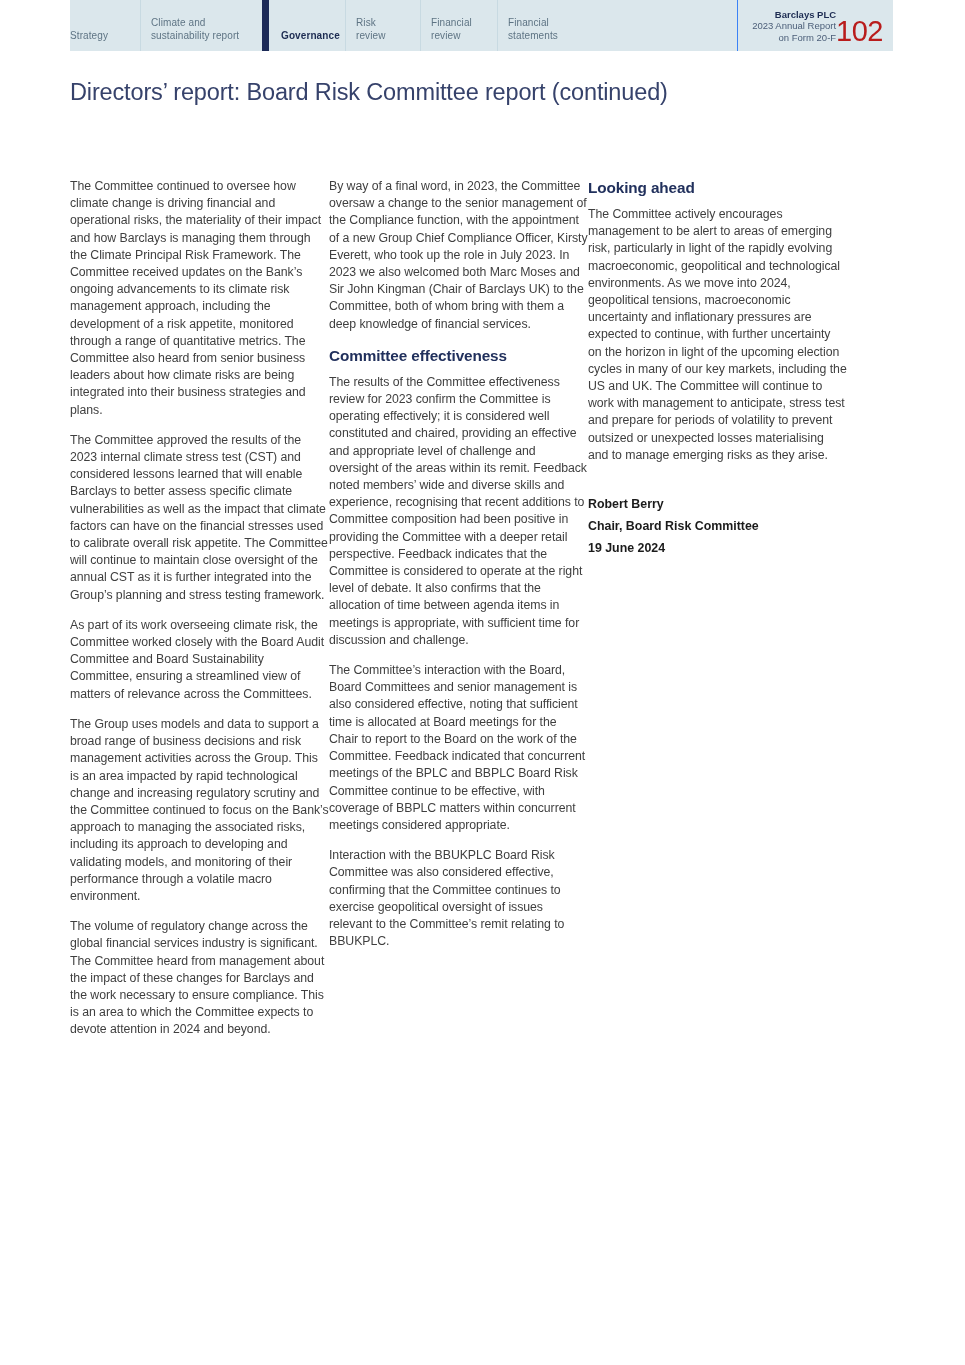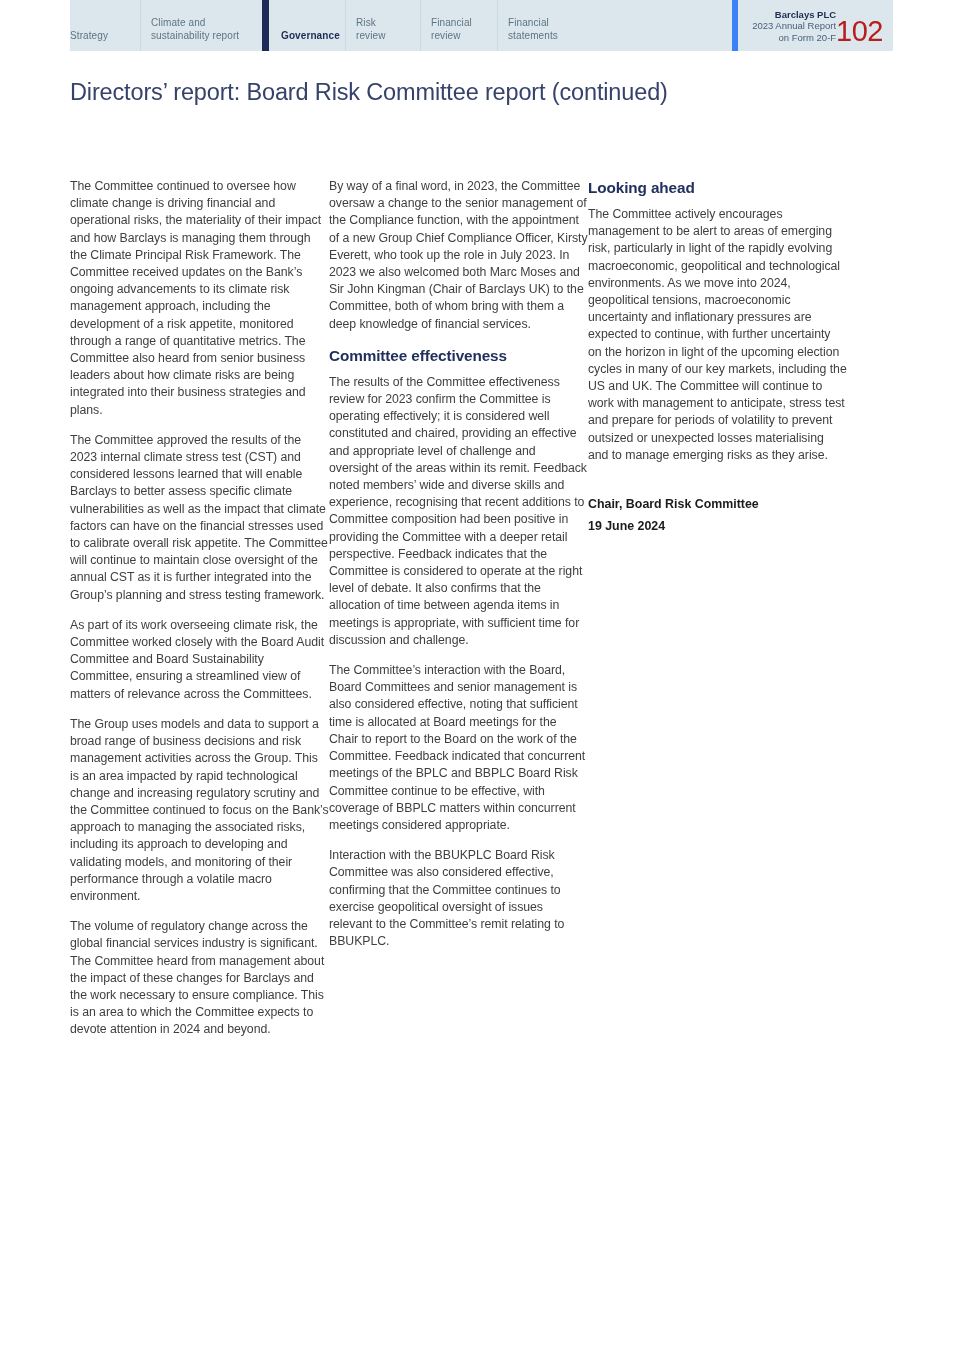--- a/index.html
+++ b/index.html
@@ -62,21 +62,21 @@
   .nav-tab.w-finrev   { width: 77px; }
   .nav-tab.w-finstmt  { width: 86px; }
 
   .nav-right {
     margin-left: auto;
     display: flex;
     align-items: flex-end;
     height: 51px;
     padding-right: 10px;
     padding-bottom: 5px;
-    border-left: 6px solid #3b82f6;
+    border-left: 1px solid #3b82f6;
     padding-left: 14px;
     box-sizing: border-box;
   }
   .report-meta {
     text-align: right;
     font-size: 9.5px;
     line-height: 11.5px;
     color: #4b5e78;
     padding-bottom: 3px;
   }
@@ -208,18 +208,19 @@
     <h2 class="sec-heading">Committee effectiveness</h2>
     <p class="body-text">The results of the Committee effectiveness review for 2023 confirm the Committee is operating effectively; it is considered well constituted and chaired, providing an effective and appropriate level of challenge and oversight of the areas within its remit. Feedback noted members’ wide and diverse skills and experience, recognising that recent additions to Committee composition had been positive in providing the Committee with a deeper retail perspective. Feedback indicates that the Committee is considered to operate at the right level of debate. It also confirms that the allocation of time between agenda items in meetings is appropriate, with sufficient time for discussion and challenge.</p>
     <p class="body-text">The Committee’s interaction with the Board, Board Committees and senior management is also considered effective, noting that sufficient time is allocated at Board meetings for the Chair to report to the Board on the work of the Committee. Feedback indicated that concurrent meetings of the BPLC and BBPLC Board Risk Committee continue to be effective, with coverage of BBPLC matters within concurrent meetings considered appropriate.</p>
     <p class="body-text">Interaction with the BBUKPLC Board Risk Committee was also considered effective, confirming that the Committee continues to exercise geopolitical oversight of issues relevant to the Committee’s remit relating to BBUKPLC.</p>
   </div>
 
   <div class="col">
     <h2 class="sec-heading first">Looking ahead</h2>
     <p class="body-text">The Committee actively encourages management to be alert to areas of emerging risk, particularly in light of the rapidly evolving macroeconomic, geopolitical and technological environments. As we move into 2024, geopolitical tensions, macroeconomic uncertainty and inflationary pressures are expected to continue, with further uncertainty on the horizon in light of the upcoming election cycles in many of our key markets, including the US and UK. The Committee will continue to work with management to anticipate, stress test and prepare for periods of volatility to prevent outsized or unexpected losses materialising and to manage emerging risks as they arise.</p>
     <div class="signature">
+      <div class="sig-name">Robert Berry</div>
       <div class="sig-role">Chair, Board Risk Committee</div>
       <div class="sig-date">19 June 2024</div>
     </div>
   </div>
 
 </div>
 
 </body></html>

